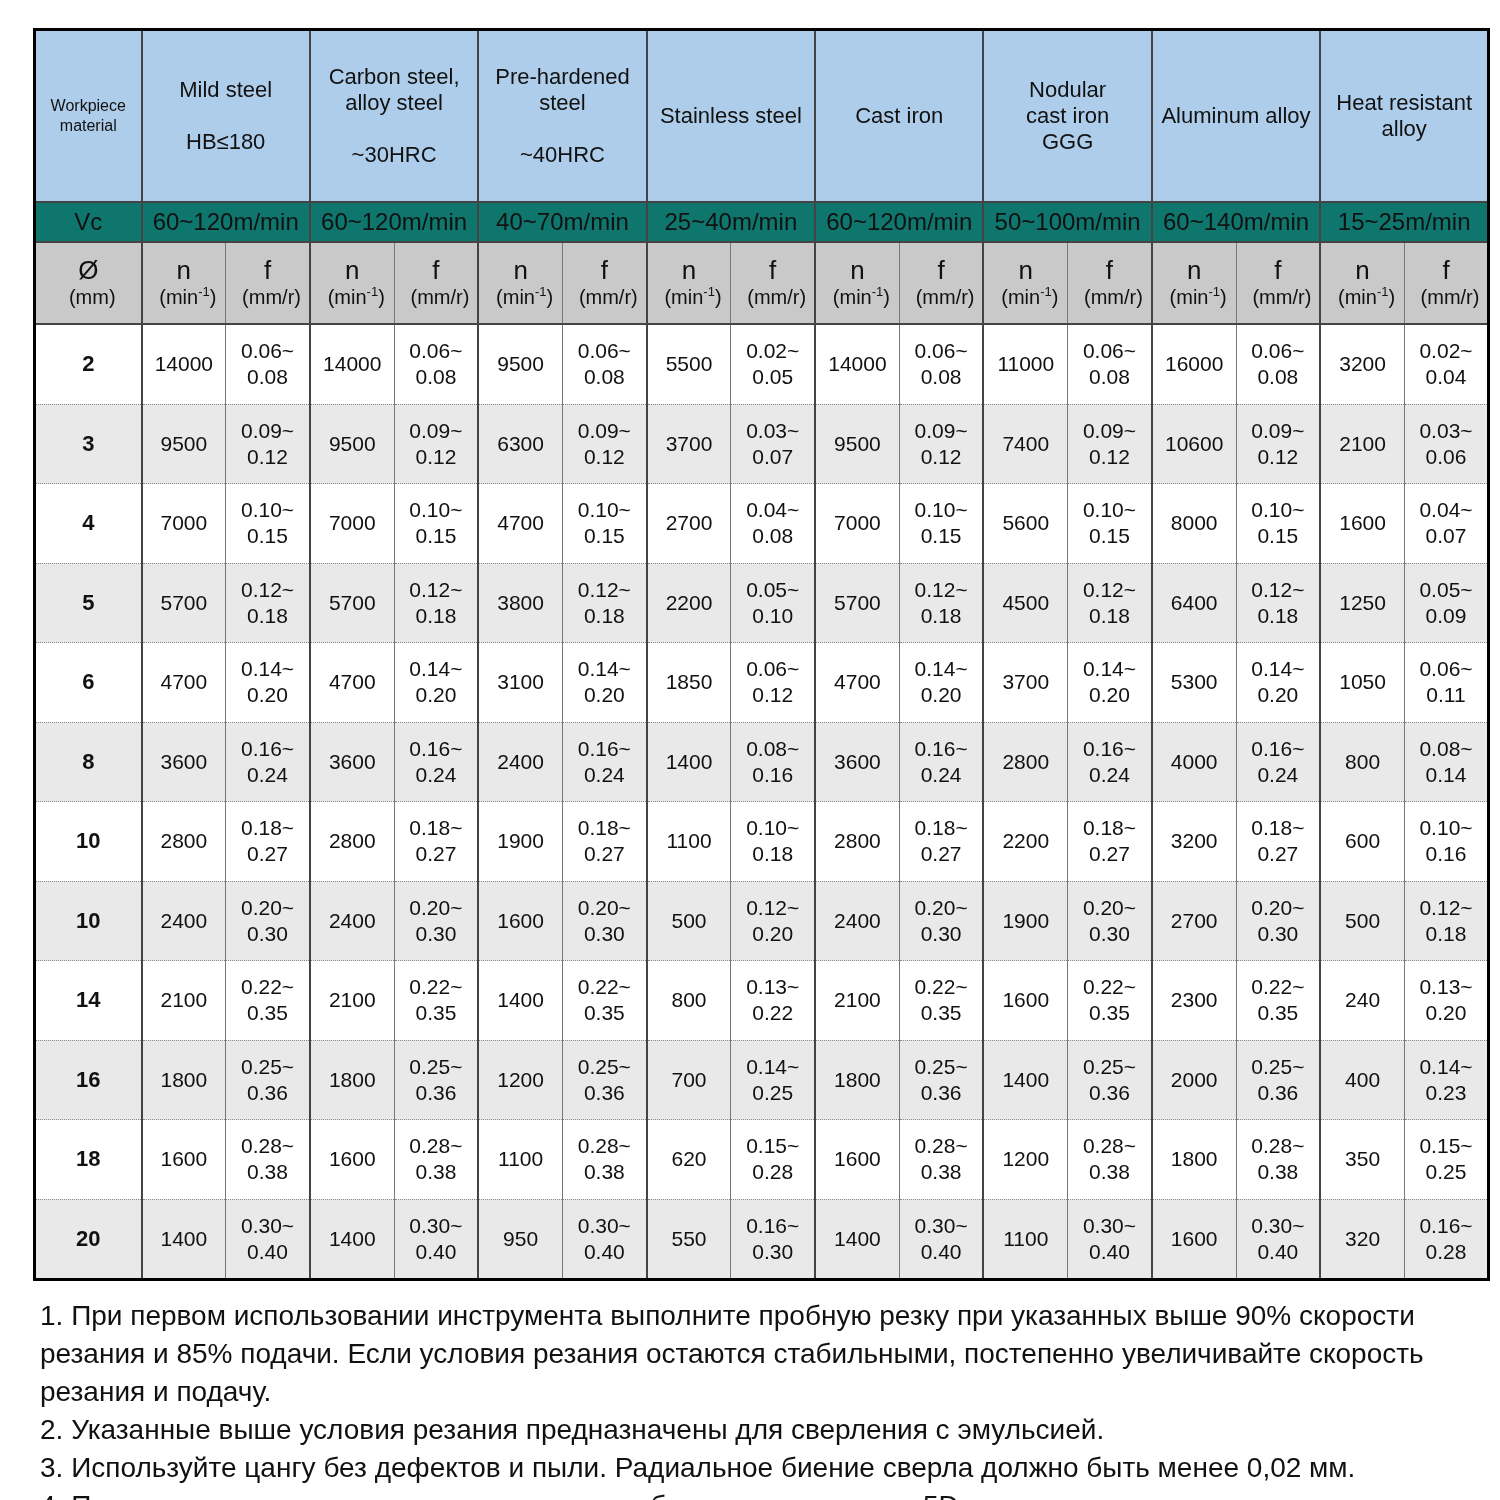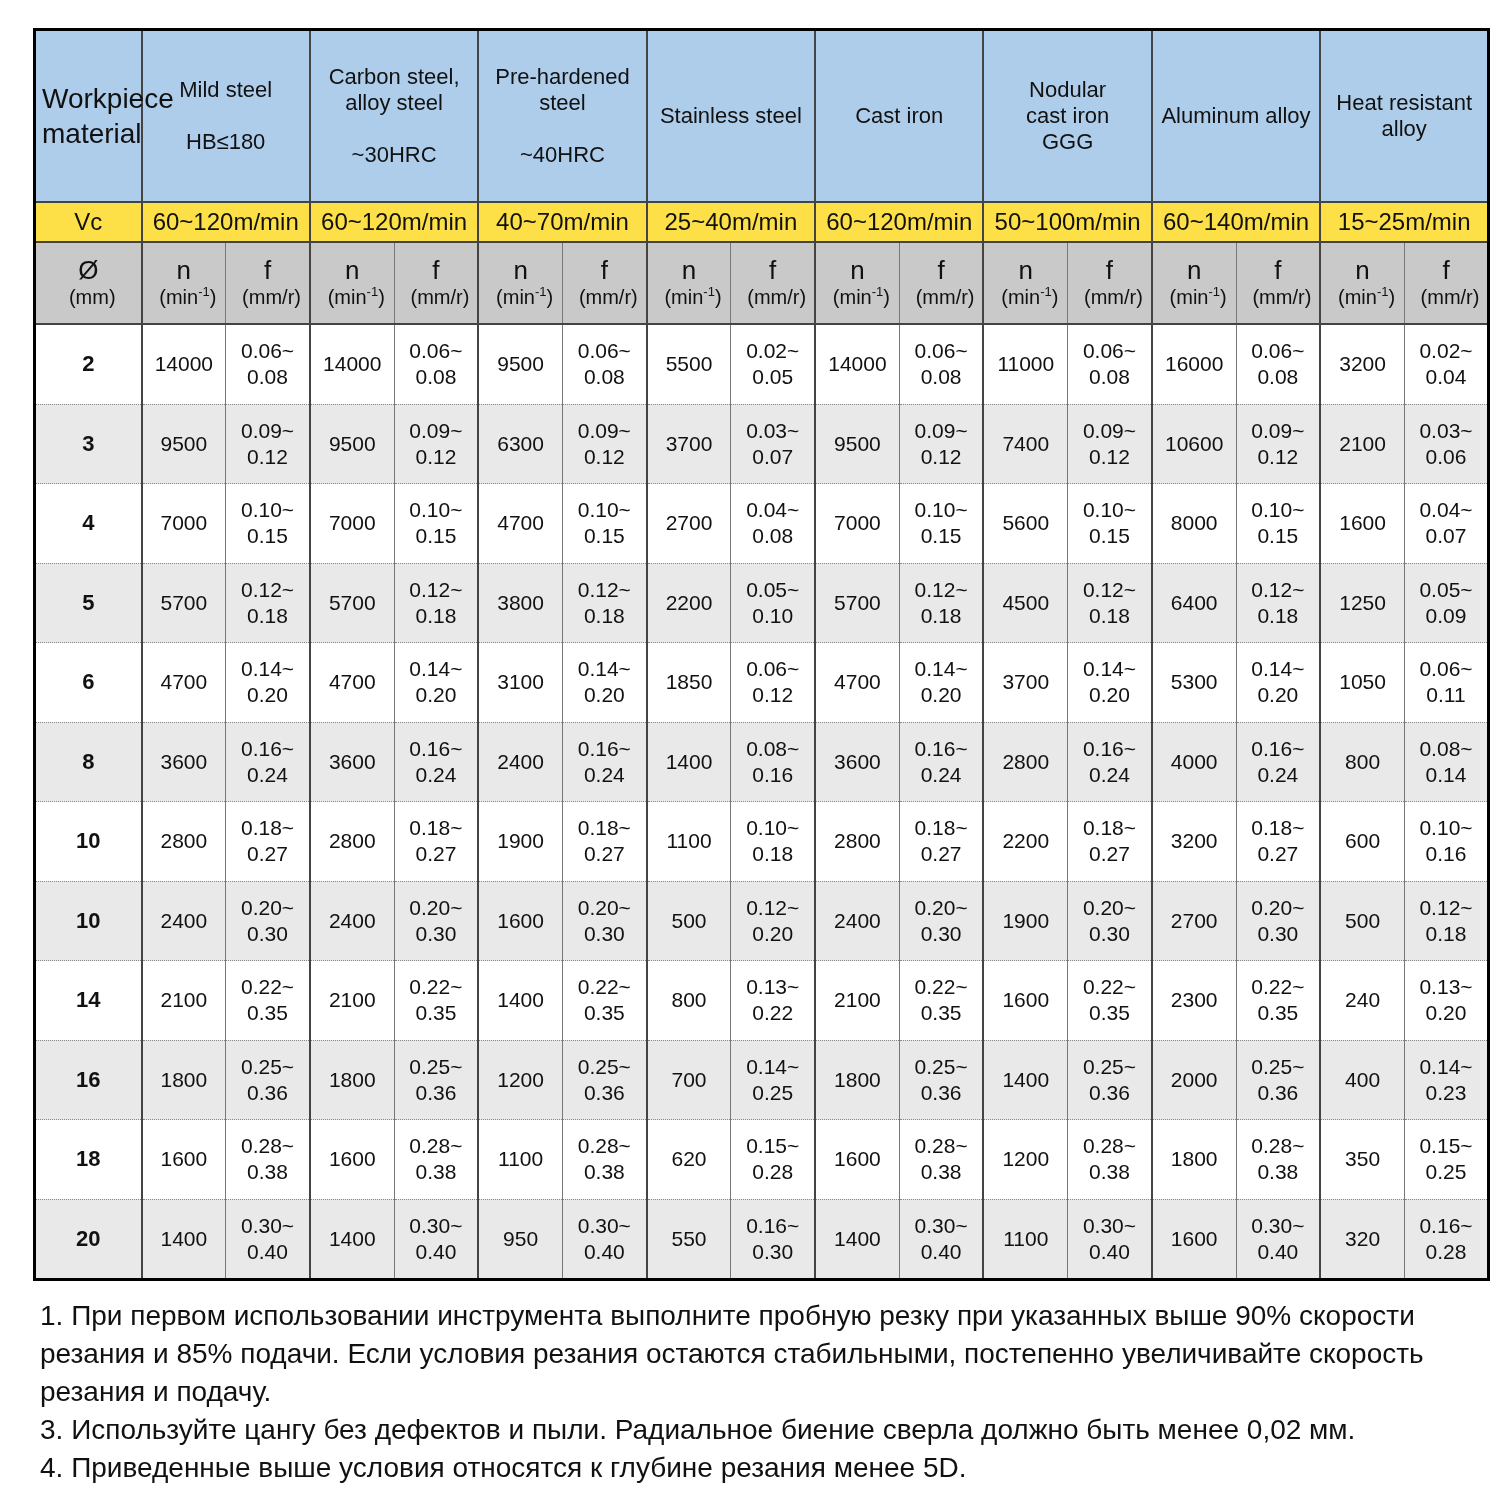--- a/index.html
+++ b/index.html
@@ -26,24 +26,24 @@
   th, td { padding: 0; text-align: center; vertical-align: middle; font-weight: normal; }
 
   
   tr.hdr-row th { height: 170px; background: #aecdea; }
   .mat-cell-inner {
     display: flex; flex-direction: column; align-items: center; justify-content: center;
     gap: 26px; height: 100%;
   }
   .mat-name { font-size: 22px; line-height: 1.18; white-space: pre-line; }
   .mat-sub  { font-size: 22px; }
-  .corner-inner { font-size: 28px; line-height: 1.25; padding: 0 6px; }
+  .corner-inner { font-size: 16px; line-height: 1.25; padding: 0 6px; }
 
   
-  tr.vc-row th, tr.vc-row td { height: 38px; background: #fde047; font-size: 24px; }
+  tr.vc-row th, tr.vc-row td { height: 38px; background: #0f766e; font-size: 24px; }
 
   
   tr.sub-row th { height: 80px; background: #c9c9c9; }
   .sym { display: block; font-size: 26px; line-height: 1.05; }
   .unit { display: block; font-size: 20px; line-height: 1.2; padding-left: 8px; }
   .unit sup { font-size: 13px; }
 
   
   tbody th, tbody td { height: 78.5px; font-size: 21px; background: transparent; }
   tbody th { font-weight: bold; font-size: 22px; }
@@ -552,17 +552,18 @@
 0.40</td>
           <td class="group-start">320</td>
           <td class="f">0.16~
 0.28</td>
         </tr>
       </tbody>
   </table>
 
   <div class="notes">
     <p>1. При первом использовании инструмента выполните пробную резку при указанных выше 90% скорости резания и 85% подачи. Если условия резания остаются стабильными, постепенно увеличивайте скорость резания и подачу.</p>
+    <p>2. Указанные выше условия резания предназначены для сверления с эмульсией.</p>
     <p>3. Используйте цангу без дефектов и пыли. Радиальное биение сверла должно быть менее 0,02 мм.</p>
     <p>4. Приведенные выше условия относятся к глубине резания менее 5D.</p>
   </div>
 
 </div>
 
 </body></html>

